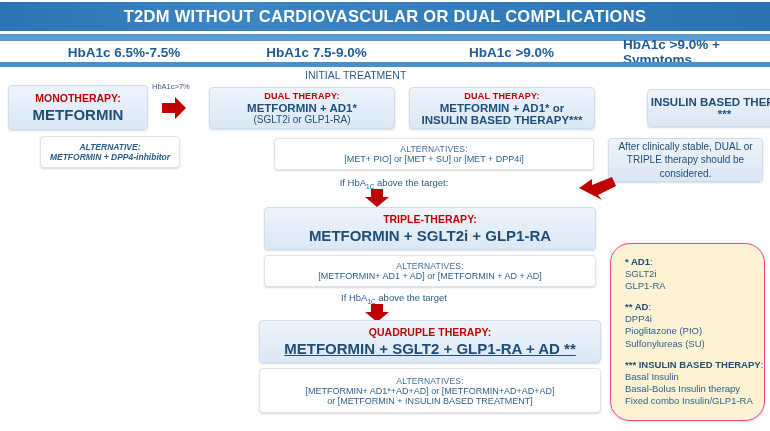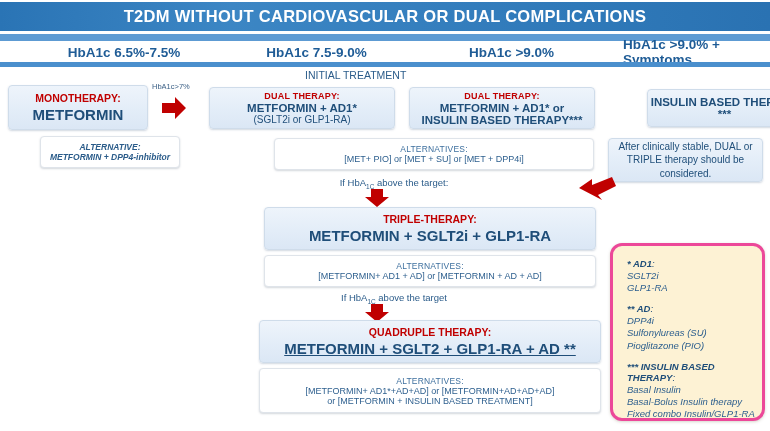--- a/index.html
+++ b/index.html
@@ -51,26 +51,25 @@
     border: 1px solid #cfdcea;
     box-shadow: 0 1px 2px rgba(120,140,165,.35);
   }
   .box-white {
     background: #ffffff;
     border: 1px solid #dfe4ea;
     box-shadow: 0 1px 2px rgba(130,140,155,.35);
   }
   .box-yellow {
     background: #fdf2d4;
-    border: 3px solid #ec4899;
-    border-radius: 12px;
+    border: 1px solid #ec4899;
+    border-radius: 20px;
     box-shadow: 0 1px 3px rgba(140,135,110,.35);
     align-items: flex-start; justify-content: flex-start;
     text-align: left;
-    font-style: italic;
   }
 
   .lbl-red   { color: #c00000; font-weight: bold; font-size: 9px; letter-spacing: .2px; }
   .lbl-red-l { color: #c00000; font-weight: bold; font-size: 10.5px; }
   .lbl-blue-lg { color: #1f4e79; font-weight: bold; font-size: 15px; }
   .lbl-blue-md { color: #1f4e79; font-weight: bold; font-size: 11.5px; }
   .lbl-blue-sm { color: #1f4e79; font-size: 10px; }
   .lbl-blue-xs { color: #2b5c8a; font-size: 8.5px; }
   .lbl-alt-title { color: #3d6f9e; font-size: 8.5px; letter-spacing: .2px; }
   .lbl-alt-body  { color: #2d5f8e; font-size: 9px; }
@@ -207,22 +206,22 @@
       </div>
       <div class="legend-i">SGLT2i</div>
       <div class="legend-i">GLP1-RA</div>
 
       <div class="legend-gap"></div>
 
       <div class="legend-h">
         <span>** AD</span><span class="nb">:</span>
       </div>
       <div class="legend-i">DPP4i</div>
+      <div class="legend-i">Pioglitazone (PIO)</div>
       <div class="legend-i">Sulfonylureas (SU)</div>
-      <div class="legend-i">Pioglitazone (PIO)</div>
 
       <div class="legend-gap"></div>
 
       <div class="legend-h">
         <span>*** INSULIN BASED THERAPY</span><span class="nb">:</span>
       </div>
       <div class="legend-i">Basal Insulin</div>
       <div class="legend-i">Basal-Bolus Insulin therapy</div>
       <div class="legend-i">Fixed combo Insulin/GLP1-RA</div>
     </div>

